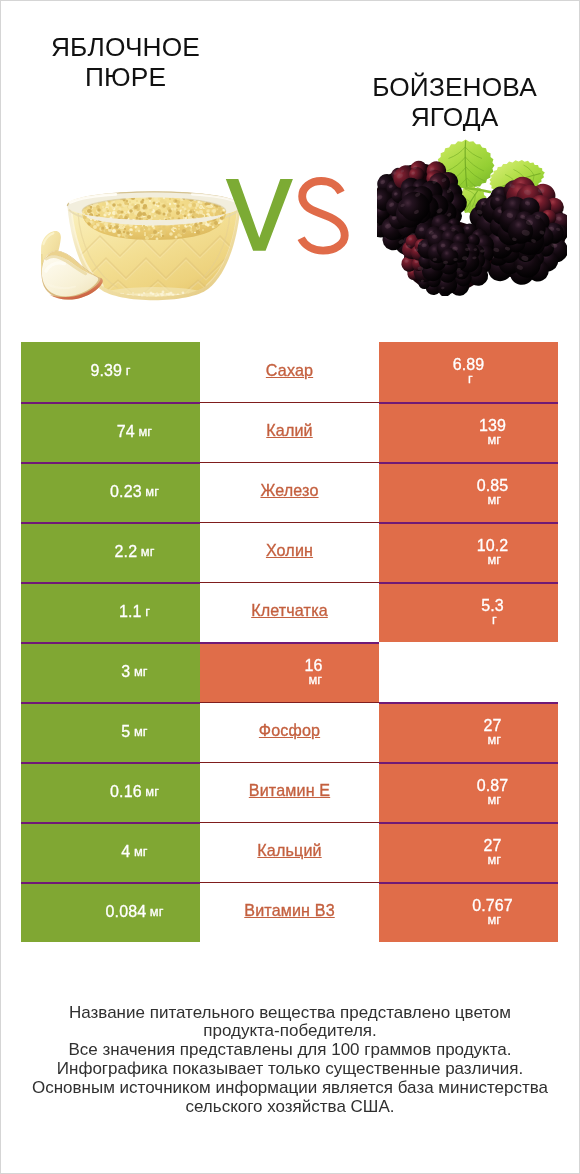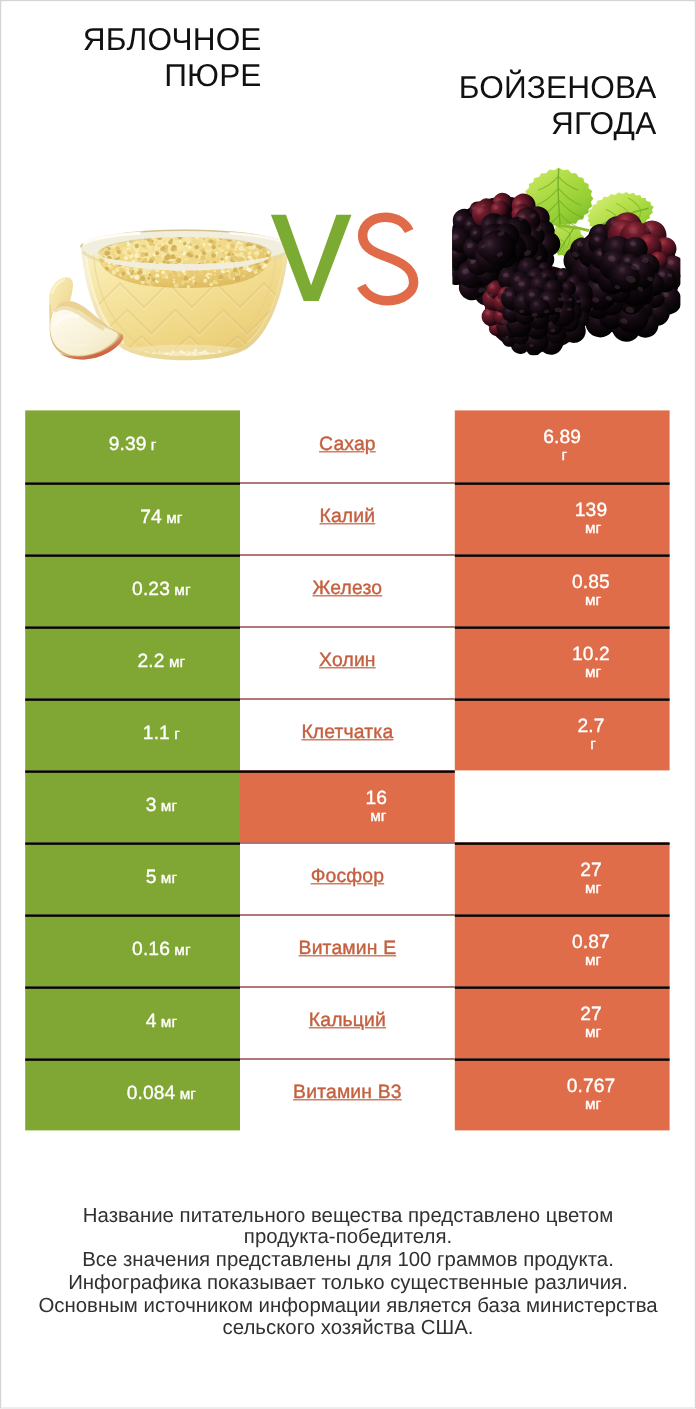--- a/index.html
+++ b/index.html
@@ -6,41 +6,41 @@
   html,body{margin:0;padding:0;background:#ffffff;}
   body{width:580px;height:1174px;font-family:"Liberation Sans",sans-serif;}
   .page{position:relative;width:580px;height:1174px;overflow:hidden;background:#fff;}
   .page-border{position:absolute;left:0;top:0;width:580px;height:1174px;border:1px solid #d5d5d5;pointer-events:none;z-index:50;}
 
   
   .titles{position:absolute;left:0;top:0;width:580px;height:110px;}
   .title-col{position:absolute;top:0;}
   .title-col.lft{left:33px;width:185px;}
   .title-col.rgt{left:362px;width:185px;margin-top:40px;}
-  .title-col h1{margin:0;padding-top:18px;font-weight:400;font-size:26.3px;line-height:30px;
-       color:#111111;text-align:right;letter-spacing:0.15px;width:185px;}
+  .title-col h1{margin:0;padding-top:32px;font-weight:400;font-size:26.3px;line-height:30px;
+       color:#111111;text-align:center;letter-spacing:0.15px;width:185px;}
 
   
   .hero{position:absolute;left:0;top:110px;width:580px;height:225px;}
   .img-left{position:absolute;left:64px;top:82px;width:180px;height:114px;}
   .img-left svg{overflow:visible;}
   .img-right{position:absolute;left:377px;top:26px;width:190px;height:160px;}
   .vs{position:absolute;left:225px;top:69px;width:130px;height:90px;}
   .vs svg{overflow:visible;}
   .vs svg{display:block;}
 
   
   .nutri{position:absolute;left:21px;top:342px;width:471px;}
   .row{display:flex;width:537px;height:60px;}
   .cell{width:179px;height:60px;display:flex;align-items:center;justify-content:center;line-height:1;}
   .cell.left{background:#80a733;color:#ffffff;}
   .cell.right{background:#e06d49;color:#ffffff;flex-direction:column;}
   .cell.mid{background:#ffffff;color:#c4603f;font-weight:400;font-size:16.1px;letter-spacing:0.15px;text-decoration:underline;-webkit-text-stroke:0.33px #c4603f;}
   .cell.mid span{position:relative;top:-2px;}
-  .row + .row .cell.left,.row + .row .cell.right{border-top:2px solid #000000;padding-left:48px;}
+  .row + .row .cell.left,.row + .row .cell.right{border-top:2px solid #701a75;padding-left:48px;}
   .row + .row .cell.mid{border-top:1px solid #7f1d1d;}
   .num{font-size:16px;font-weight:400;letter-spacing:0.1px;line-height:1;position:relative;top:-1px;-webkit-text-stroke:0.3px #ffffff;}
   .unit{font-size:12.8px;font-weight:400;margin-left:3.6px;letter-spacing:0.1px;line-height:1;position:relative;top:-1px;-webkit-text-stroke:0.3px #ffffff;}
 
   
   .footer{position:absolute;left:0;top:1003.5px;width:580px;text-align:center;}
   .fline{font-size:17px;line-height:18.9px;color:#303030;white-space:nowrap;}
 </style>
 </head>
 <body>
@@ -1280,21 +1280,21 @@
       </div>
       <div class="row">
         <div class="cell left">
           <span class="num">1.1</span>
           <span class="unit">г</span>
         </div>
         <div class="cell mid">
           <span>Клетчатка</span>
         </div>
         <div class="cell right">
-          <span class="num">2.7</span>
+          <span class="num">5.3</span>
           <span class="unit">г</span>
         </div>
       </div>
       <div class="row">
         <div class="cell left">
           <span class="num">3</span>
           <span class="unit">мг</span>
         </div>
         <div class="cell right">
           <span class="num">16</span>

